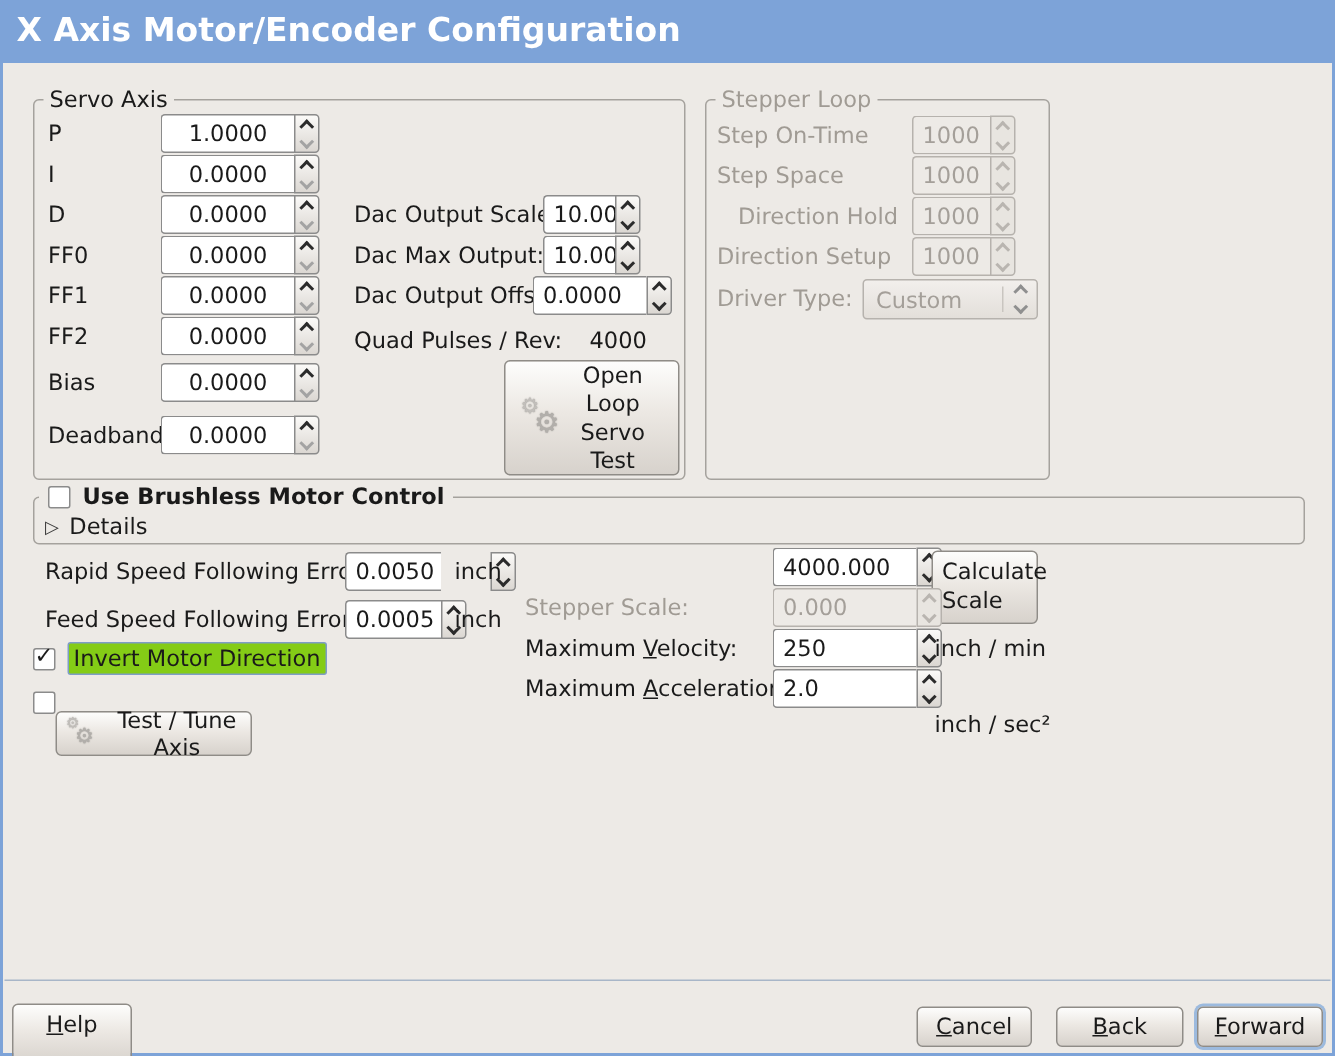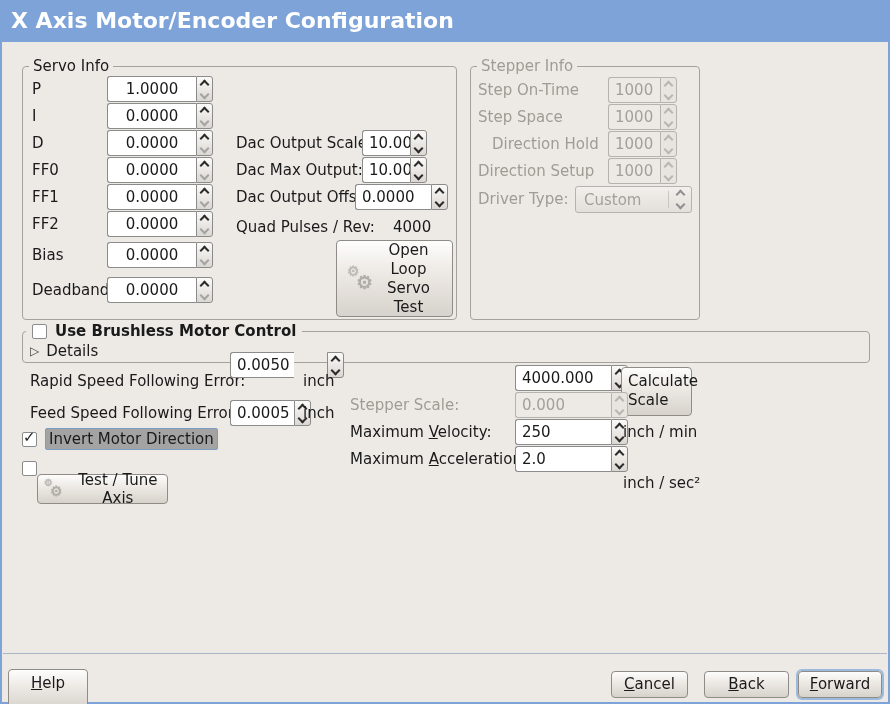--- a/index.html
+++ b/index.html
@@ -24,36 +24,36 @@
   .combo { position:absolute; box-sizing:border-box; border:1px solid #b6b2ad; border-radius:3px; background:linear-gradient(#f2efec,#e3dfda); color:#a49f99; display:flex; align-items:center; }
   .combo .ctxt { flex:1; padding-left:8px; }
   .combo .cdiv { width:1px; align-self:stretch; margin:4px 0; background:#c9c5c0; }
   .combo .carr { width:22px; display:flex; flex-direction:column; align-items:center; }
   .combo .chu, .combo .chd { border-color:#8f8f8f; }
   .btn { position:absolute; box-sizing:border-box; border:1px solid #8f8c87; border-radius:4px; background:linear-gradient(#fdfdfc,#ece8e3 45%,#d7d2cc); text-align:center; color:#1a1a1a; }
   .btn.focus { box-shadow:0 0 0 2px #9cbade; }
   .cb { position:relative; box-sizing:border-box; width:15px; height:15px; background:#ffffff; border:1px solid #8b8b8b; border-radius:2px; flex:0 0 15px; }
   .cb .mark { position:absolute; left:0px; top:-5px; font-size:15px; font-weight:bold; color:#1c1c1c; }
   .row { position:absolute; display:flex; align-items:center; gap:8px; }
-  .hl { background:#a3a3a3; border:1px solid #7e9dc6; border-radius:2px; padding:0 3px; line-height:20px; }
+  .hl { background:#84cc16; border:1px solid #7e9dc6; border-radius:2px; padding:0 3px; line-height:20px; }
   .gicon { position:relative; display:inline-block; }
   .gicon span { position:absolute; color:#b2afab; text-shadow:0 0 1px #8f8c88; line-height:1; }
   .sep { position:absolute; left:3px; top:653px; width:884px; height:1px; background:#a8b6c8; }
   .prewrap { white-space:pre-line; }
   .expander { position:absolute; display:flex; align-items:center; gap:7px; height:18px; }
   .tri { font-size:12px; color:#3a3a3a; line-height:1; }
 </style>
 </head>
 <body>
 
 <div class="window">
   <div class="titlebar">X Axis Motor/Encoder Configuration</div>
 
   <div class="frame" style="left:22px;top:66px;width:433px;height:252px;">
-    <span class="frame-label">Servo Info</span>
+    <span class="frame-label">Servo Axis</span>
   </div>
 
   <span class="lbl" style="left:32px;top:76px;">P</span>
   <div class="spin" style="left:97px;top:76px;">
     <div class="entry center" style="width:89px;">1.0000</div>
     <div class="sbtns">
         <span class="chu"></span>
         <span class="chd soft"></span>
       </div>
   </div>
@@ -156,21 +156,21 @@
       <span style="left:0;top:2px;font-size:14px;color:#c2bfbb;">⚙</span>
       <span style="left:9px;top:11px;font-size:19px;">⚙</span>
     </span>
     <span class="prewrap" style="line-height:19px;text-align:center;">Open
 Loop
 Servo
 Test</span>
   </div>
 
   <div class="frame" style="left:470px;top:66px;width:228px;height:252px;">
-    <span class="frame-label dis">Stepper Info</span>
+    <span class="frame-label dis">Stepper Loop</span>
   </div>
 
   <span class="lbl dis" style="left:478px;top:77px;">Step On-Time</span>
   <div class="spin off" style="left:598px;top:77px;">
     <div class="entry" style="width:52px;">1000</div>
     <div class="sbtns">
         <span class="chu"></span>
         <span class="chd"></span>
       </div>
   </div>
@@ -216,21 +216,21 @@
   <div class="row" style="left:26px;top:321px;height:20px;background:#edeae6;padding:0 6px;">
     <span class="cb"></span>
     <span class="bold">Use Brushless Motor Control</span>
   </div>
   <div class="expander" style="left:30px;top:342px;">
     <span class="tri">▷</span>
     <span>Details</span>
   </div>
 
   <span class="lbl" style="left:30px;top:368px;">Rapid Speed Following Error:</span>
-  <div class="spin" style="left:220px;top:352px;gap:33px;">
+  <div class="spin" style="left:220px;top:368px;gap:33px;">
     <div class="entry" style="width:64px;">0.0050</div>
     <div class="sbtns">
         <span class="chu"></span>
         <span class="chd"></span>
       </div>
   </div>
   <span class="lbl" style="left:303px;top:368px;">inch</span>
 
   <span class="lbl" style="left:30px;top:400px;">Feed Speed Following Error:</span>
   <div class="spin" style="left:220px;top:400px;">

